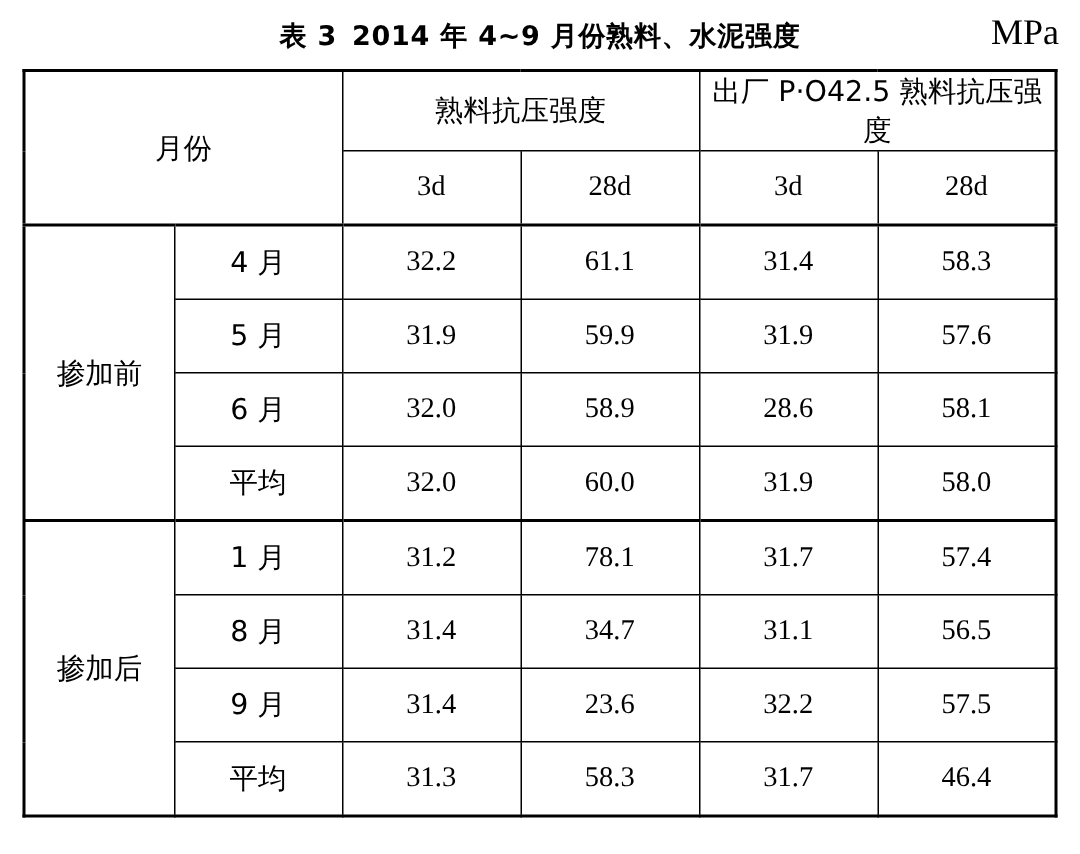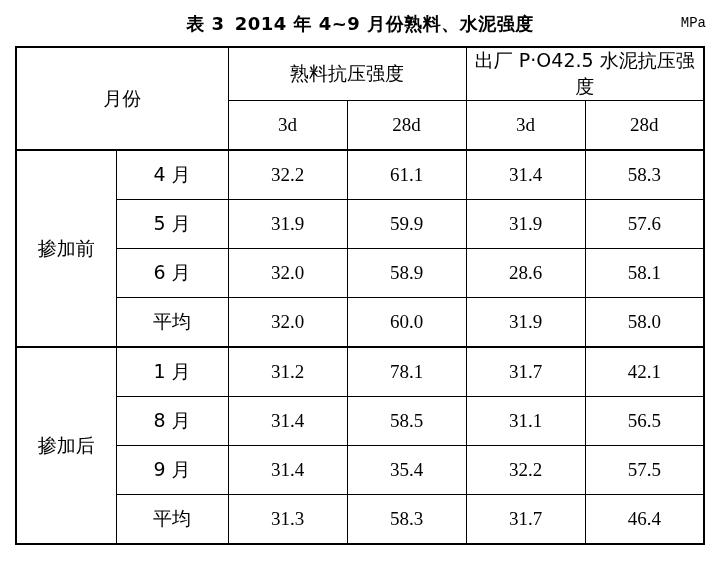--- a/index.html
+++ b/index.html
@@ -34,22 +34,22 @@
     white-space: nowrap;
   }
   .caption .cap-num {
     margin-right: 10px;
   }
   .unit {
     position: absolute;
     right: 14px;
     top: 50%;
     transform: translateY(-50%);
-    font-size: 14px;
-    font-family: Liberation Mono, monospace;
+    font-size: 24px;
+    font-family: Liberation Serif, serif;
   }
   table.data {
     border-collapse: collapse;
     width: 688px;
     margin: 0 auto;
     table-layout: fixed;
   }
   table.data td, table.data th {
     border: 1px solid #000000;
     text-align: center;
@@ -109,21 +109,21 @@
       <col class="col-month">
       <col class="col-d">
       <col class="col-d">
       <col class="col-d">
       <col class="col-d">
     </colgroup>
     <tbody>
       <tr>
         <td class="hdr-cjk" colspan="2" rowspan="2">月份</td>
         <td class="hdr-cjk" colspan="2">熟料抗压强度</td>
-        <td class="hdr-cjk" colspan="2">出厂 P·O42.5 水泥抗压强度</td>
+        <td class="hdr-cjk" colspan="2">出厂 P·O42.5 熟料抗压强度</td>
       </tr>
       <tr>
         <td class="sub-hdr">3d</td>
         <td class="sub-hdr">28d</td>
         <td class="sub-hdr">3d</td>
         <td class="sub-hdr">28d</td>
       </tr>
 
       <tr class="thick-top">
         <td class="group-label thick-top" rowspan="4">掺加前</td>
@@ -154,33 +154,33 @@
         <td class="num">31.9</td>
         <td class="num">58.0</td>
       </tr>
 
       <tr class="thick-top">
         <td class="group-label thick-top" rowspan="4">掺加后</td>
         <td class="cjk thick-top">1 月</td>
         <td class="num thick-top">31.2</td>
         <td class="num thick-top">78.1</td>
         <td class="num thick-top">31.7</td>
-        <td class="num thick-top">42.1</td>
+        <td class="num thick-top">57.4</td>
       </tr>
       <tr>
         <td class="cjk">8 月</td>
         <td class="num">31.4</td>
-        <td class="num">58.5</td>
+        <td class="num">34.7</td>
         <td class="num">31.1</td>
         <td class="num">56.5</td>
       </tr>
       <tr>
         <td class="cjk">9 月</td>
         <td class="num">31.4</td>
-        <td class="num">35.4</td>
+        <td class="num">23.6</td>
         <td class="num">32.2</td>
         <td class="num">57.5</td>
       </tr>
       <tr>
         <td class="cjk">平均</td>
         <td class="num">31.3</td>
         <td class="num">58.3</td>
         <td class="num">31.7</td>
         <td class="num">46.4</td>
       </tr>

